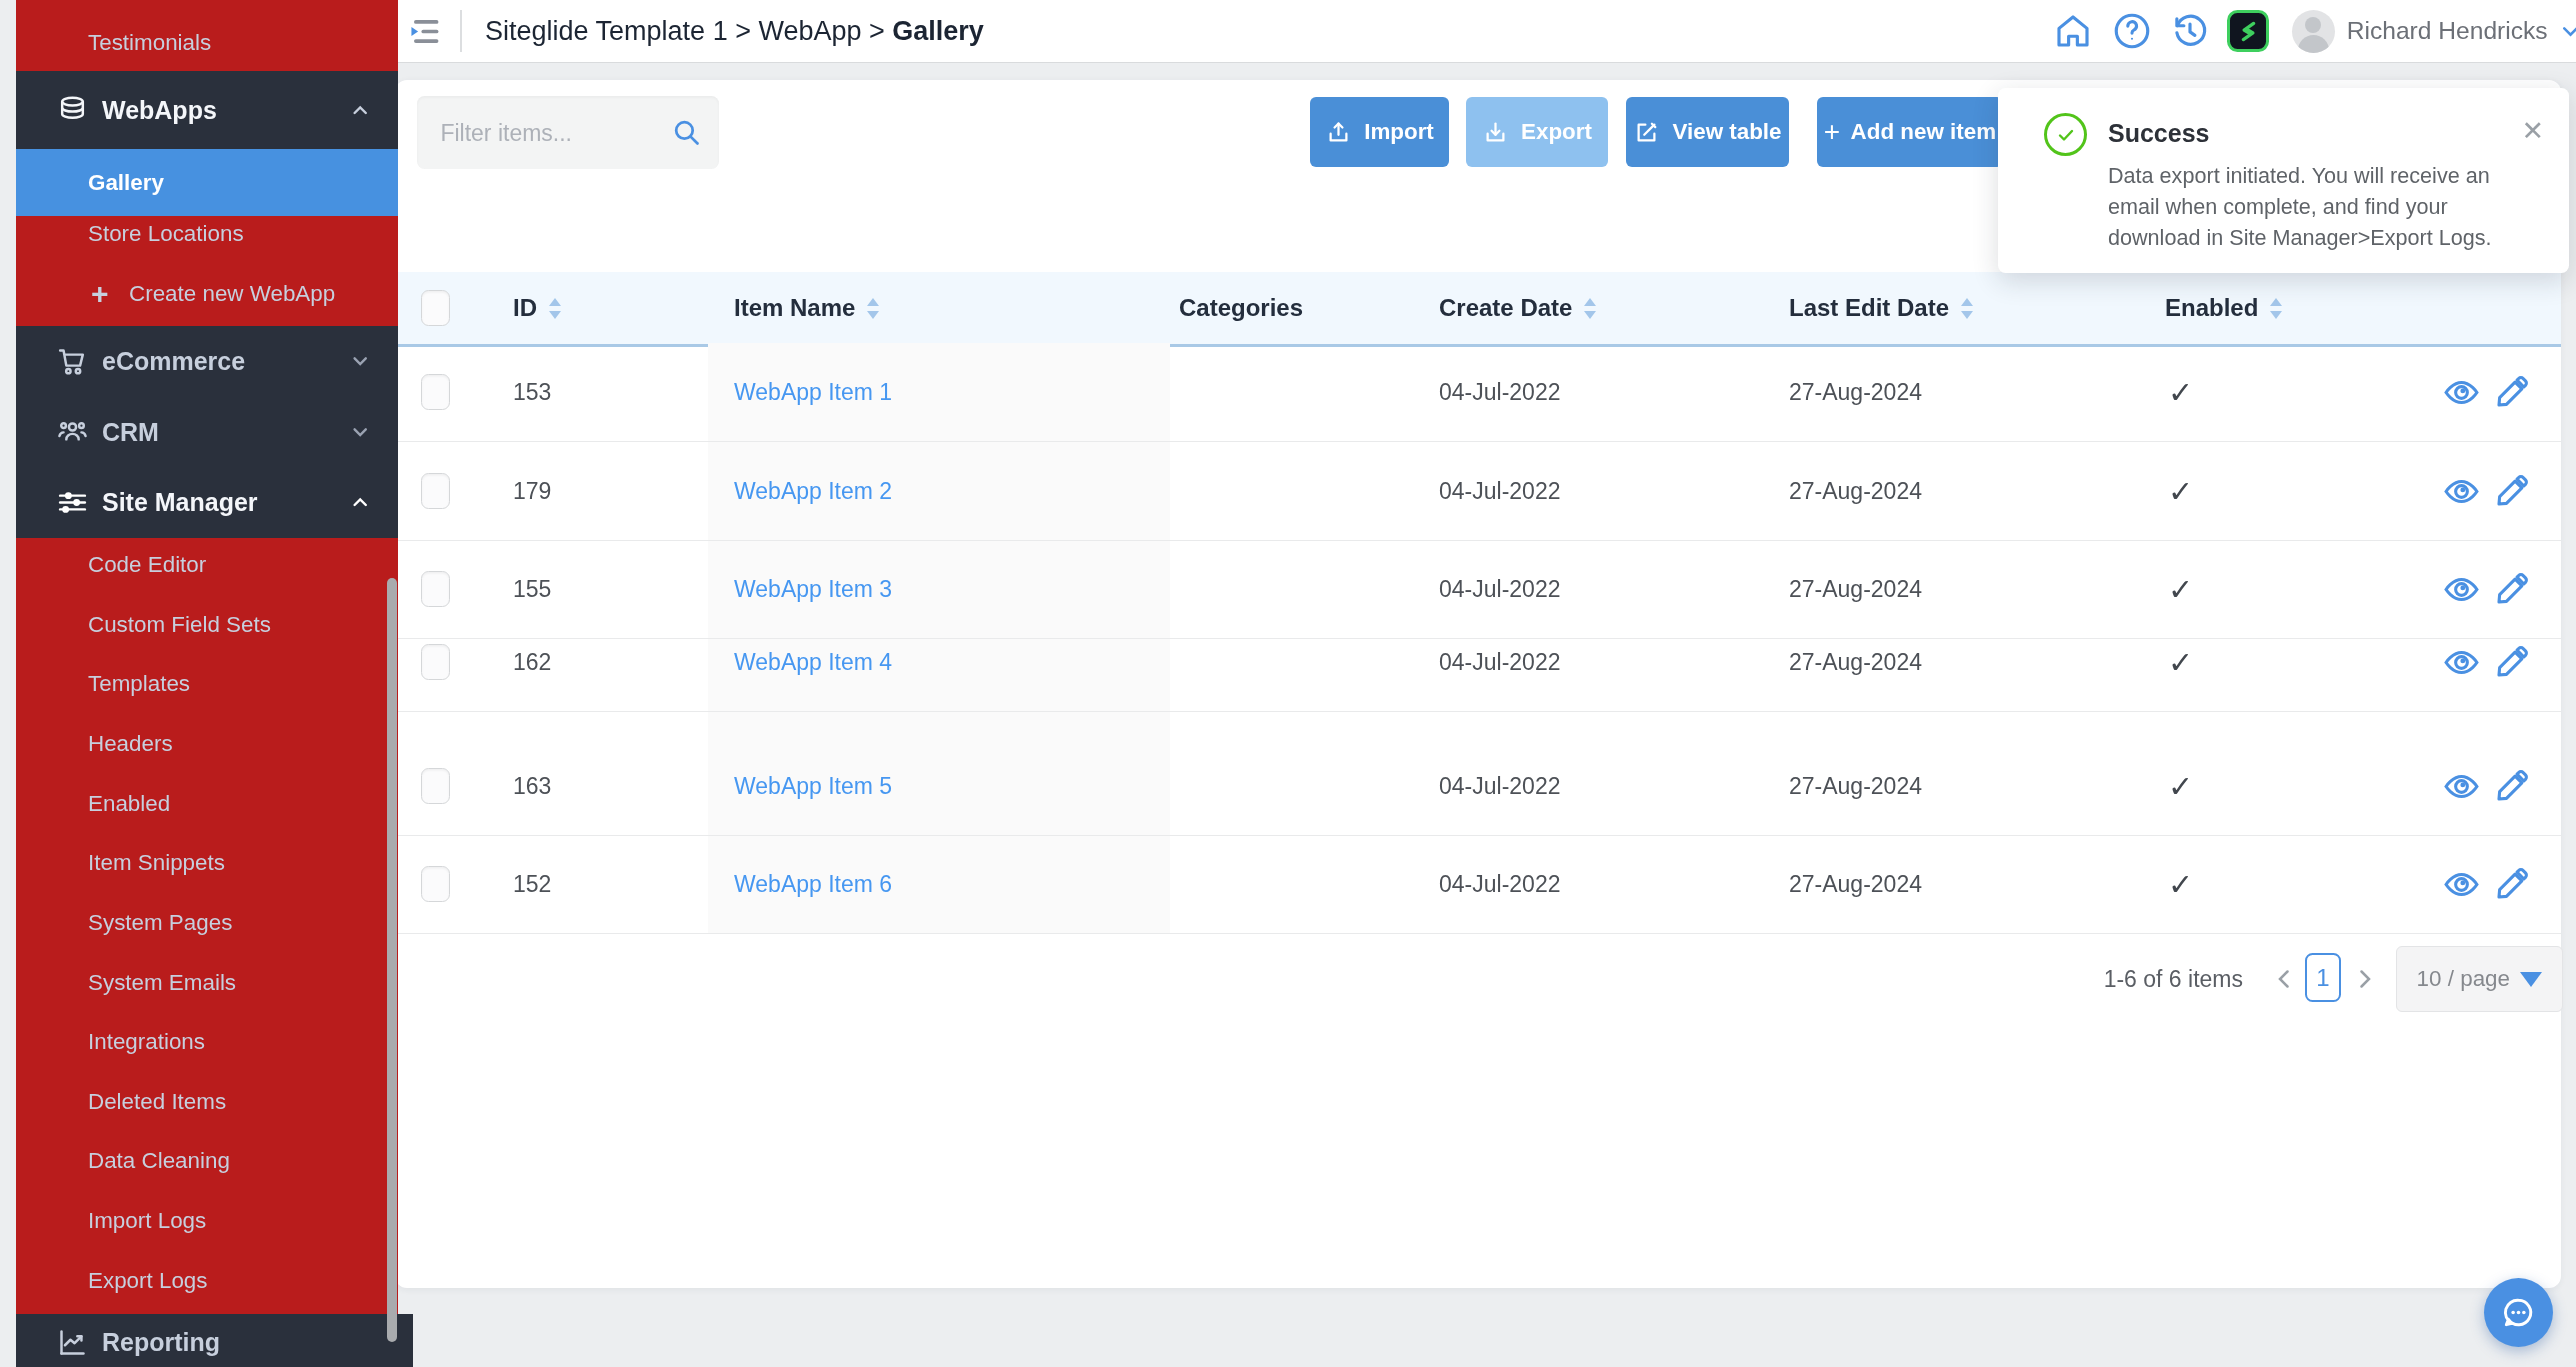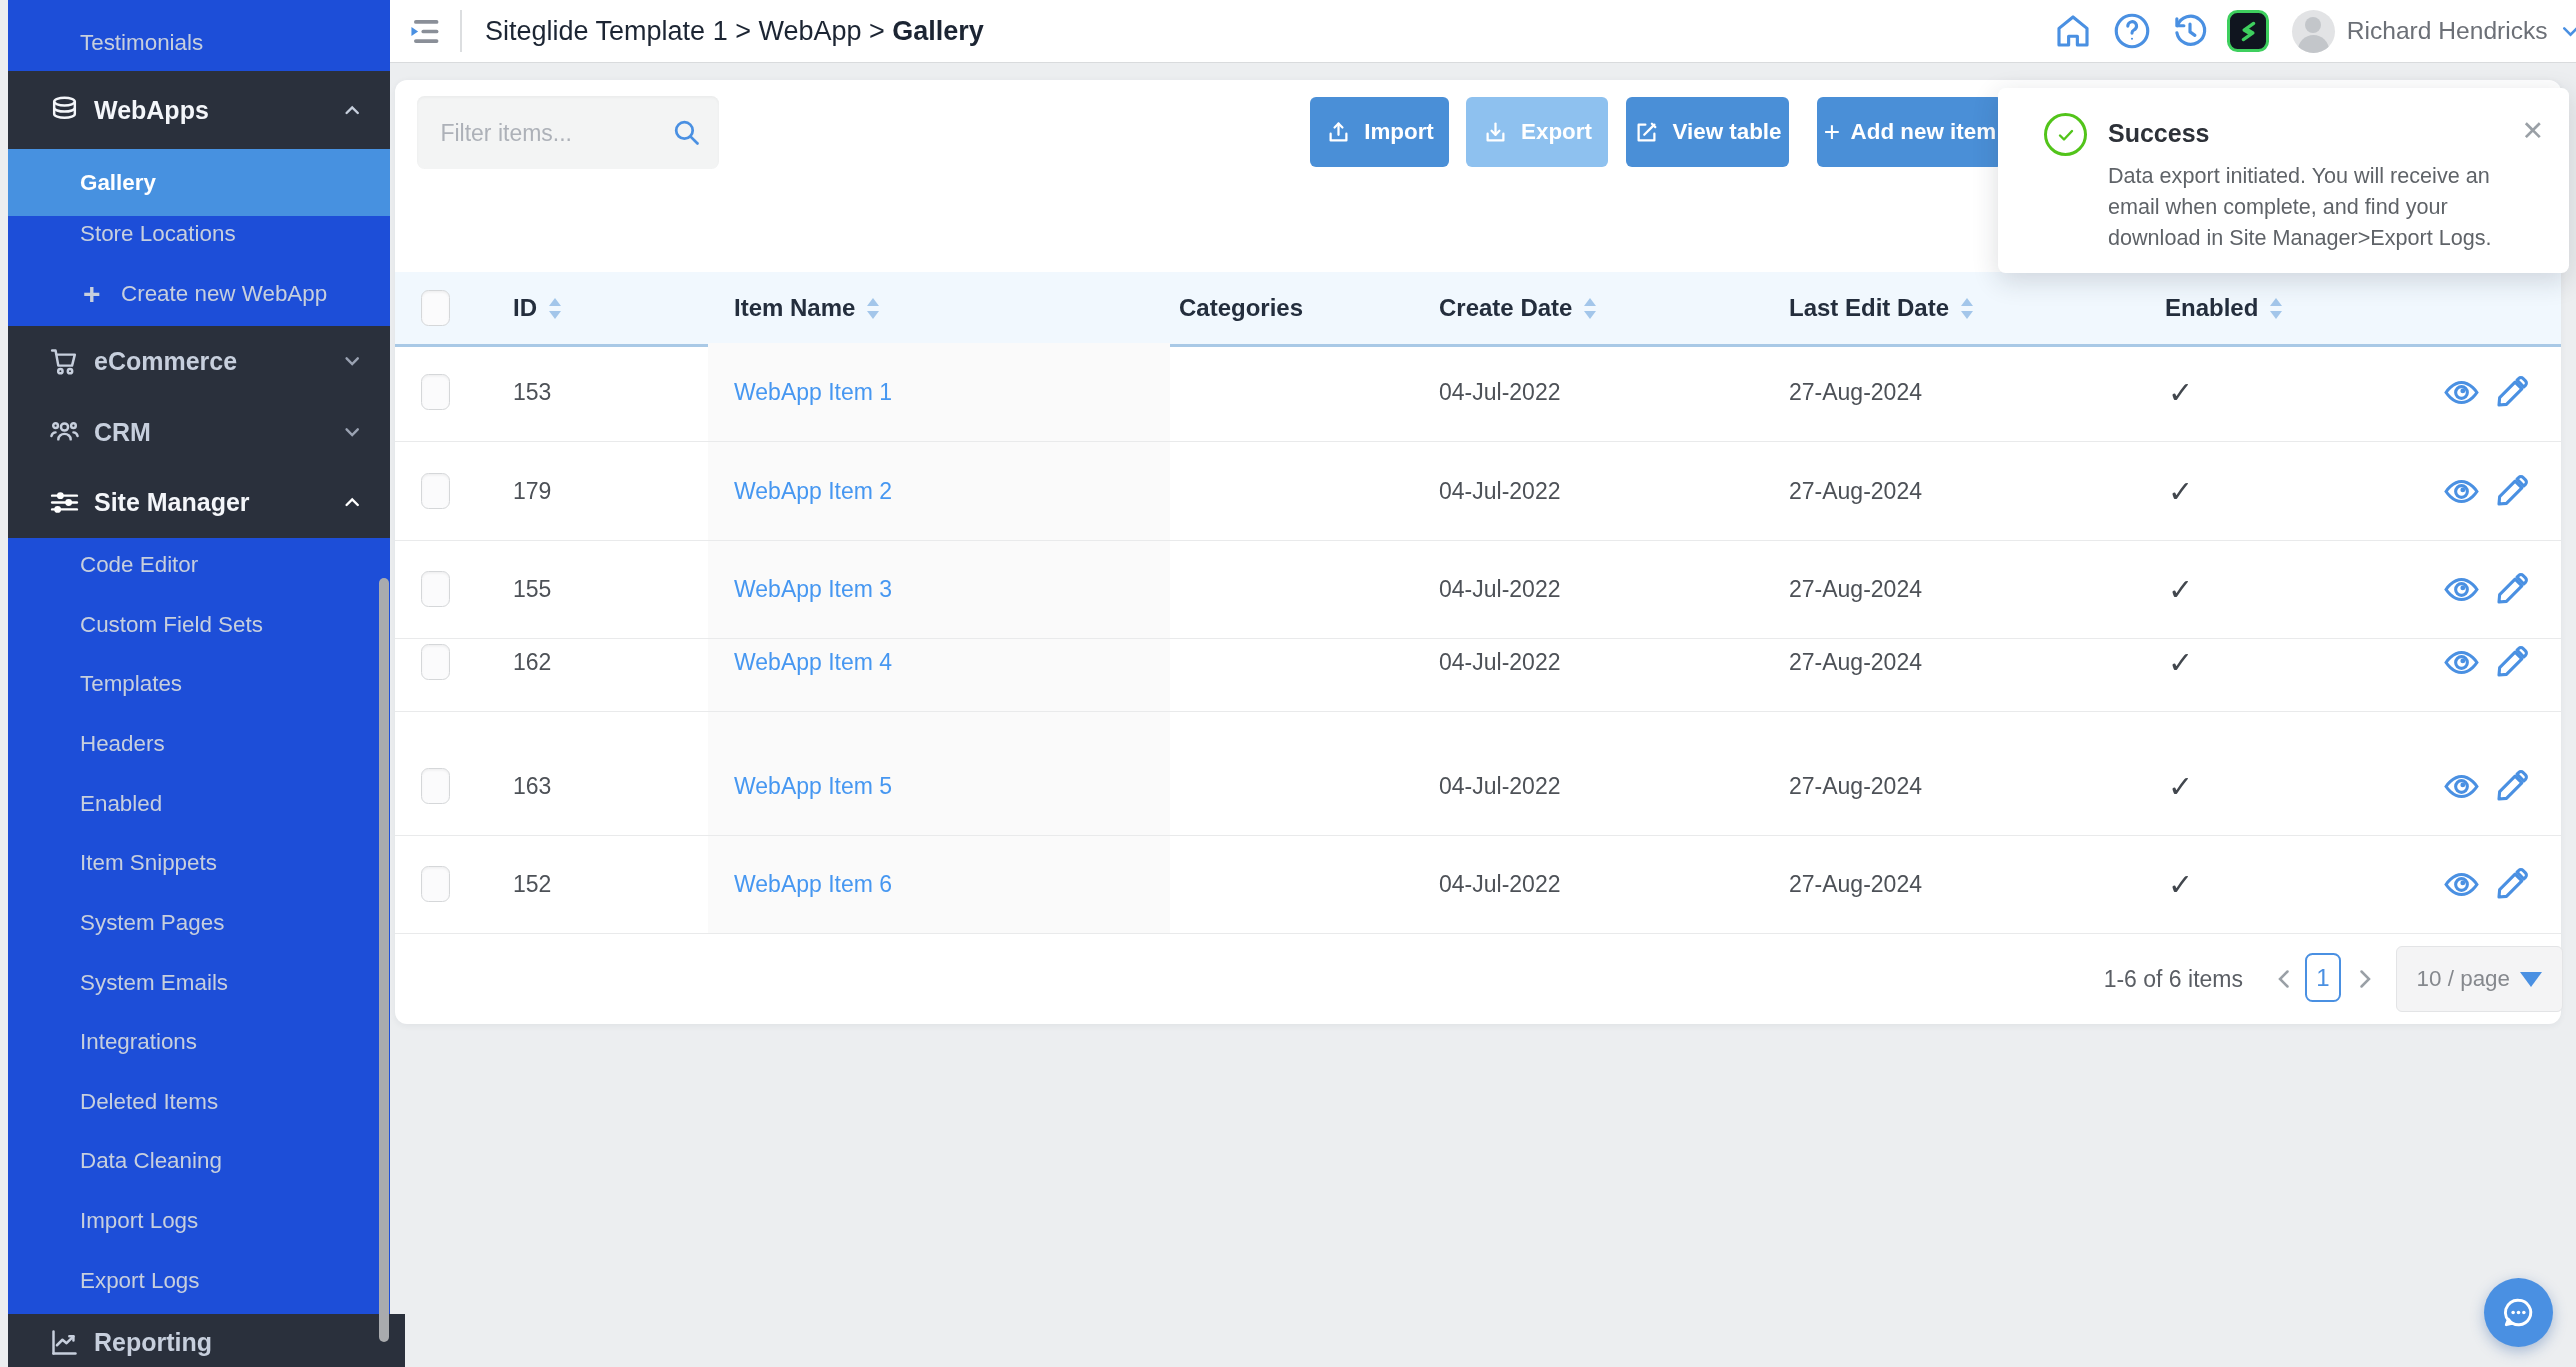--- a/index.html
+++ b/index.html
@@ -1,20 +1,20 @@
 <!DOCTYPE html>
 <html style="font-size:12px"><head>
 <meta charset="utf-8">
 <style>
   html,body{margin:0;padding:0;background:#eceef0;}
   .screen{position:relative;width:2576px;height:1367px;overflow:hidden;
           font-family:"Liberation Sans",sans-serif;background:#eceef0;}
 
   
-  .sidebar{position:absolute;left:8px;top:0;width:382px;height:1367px;background:#1d4ed8;z-index:5;}
+  .sidebar{position:absolute;left:16px;top:0;width:382px;height:1367px;background:#b91c1c;z-index:5;}
   .nav-row{position:absolute;left:0;width:382px;display:flex;align-items:center;cursor:pointer;}
   .nav-sub{height:60px;padding-left:72px;box-sizing:border-box;color:#c7cfdd;font-size:22.4px;}
   .nav-section{height:71px;background:#2a303c;color:#f4f6fa;font-size:25px;font-weight:700;}
   .nav-section .sec-icon{position:absolute;left:40px;width:33px;height:33px;}
   .nav-section .sec-label{position:absolute;left:86px;}
   .nav-section .sec-chevron{position:absolute;right:27px;width:22.4px;height:22.4px;}
   .nav-selected{height:67px;background:#4791e0;color:#ffffff;font-size:22.4px;font-weight:700;padding-left:72px;box-sizing:border-box;}
   .nav-action{height:60px;color:#c7cfdd;font-size:22.4px;}
   .nav-action .plus{position:absolute;left:75px;font-size:30px;font-weight:700;color:#c7cfdd;}
   .nav-action .act-label{position:absolute;left:113px;}
@@ -31,21 +31,21 @@
   .tb-icon{width:42px;height:42px;margin-right:16.4px;cursor:pointer;}
   .logo-badge{width:42px;height:42px;margin-right:22.4px;background:#10151f;border:3px solid #3ecf5e;border-radius:10.4px;
               box-sizing:border-box;display:flex;align-items:center;justify-content:center;cursor:pointer;}
   .avatar{width:43px;height:43px;border-radius:50%;background:#e2e3e5;margin-right:12px;position:relative;overflow:hidden;}
   .avatar .head{position:absolute;left:13.4px;top:7.5px;width:16.4px;height:16.4px;border-radius:50%;background:#c3c6ca;}
   .avatar .body{position:absolute;left:6px;top:25px;width:31px;height:22.4px;border-radius:15.7px 15.7px 0 0;background:#c3c6ca;}
   .user-name{font-size:24.6px;color:#6c7077;margin-right:10.4px;cursor:pointer;}
   .user-chevron{width:25px;height:25px;margin-right:21px;cursor:pointer;}
 
   
-  .card{position:absolute;left:395px;top:80px;width:2166px;height:944px;background:#ffffff;border-radius:12px;
+  .card{position:absolute;left:395px;top:80px;width:2166px;height:1208px;background:#ffffff;border-radius:12px;
         box-shadow:0 1.5px 6px rgba(40,50,60,.06);z-index:2;}
   .filter-wrap{position:absolute;left:22.4px;top:15.7px;width:302px;height:73px;background:#f3f4f4;border-radius:7.5px;
                box-shadow:inset 0 1.5px 3px rgba(0,0,0,.04);}
   .filter-input{position:absolute;left:21px;top:0;width:224px;height:73px;border:none;background:transparent;outline:none;
                 font-size:23px;color:#555;font-family:"Liberation Sans",sans-serif;}
   .filter-input::placeholder{color:#adb1b8;}
   .filter-search{position:absolute;right:16.4px;top:20px;width:33px;height:33px;cursor:pointer;}
 
   .btn{position:absolute;top:17px;height:70px;border:none;border-radius:6px;color:#ffffff;font-size:22.4px;font-weight:700;
        font-family:"Liberation Sans",sans-serif;display:flex;align-items:center;justify-content:center;cursor:pointer;}

